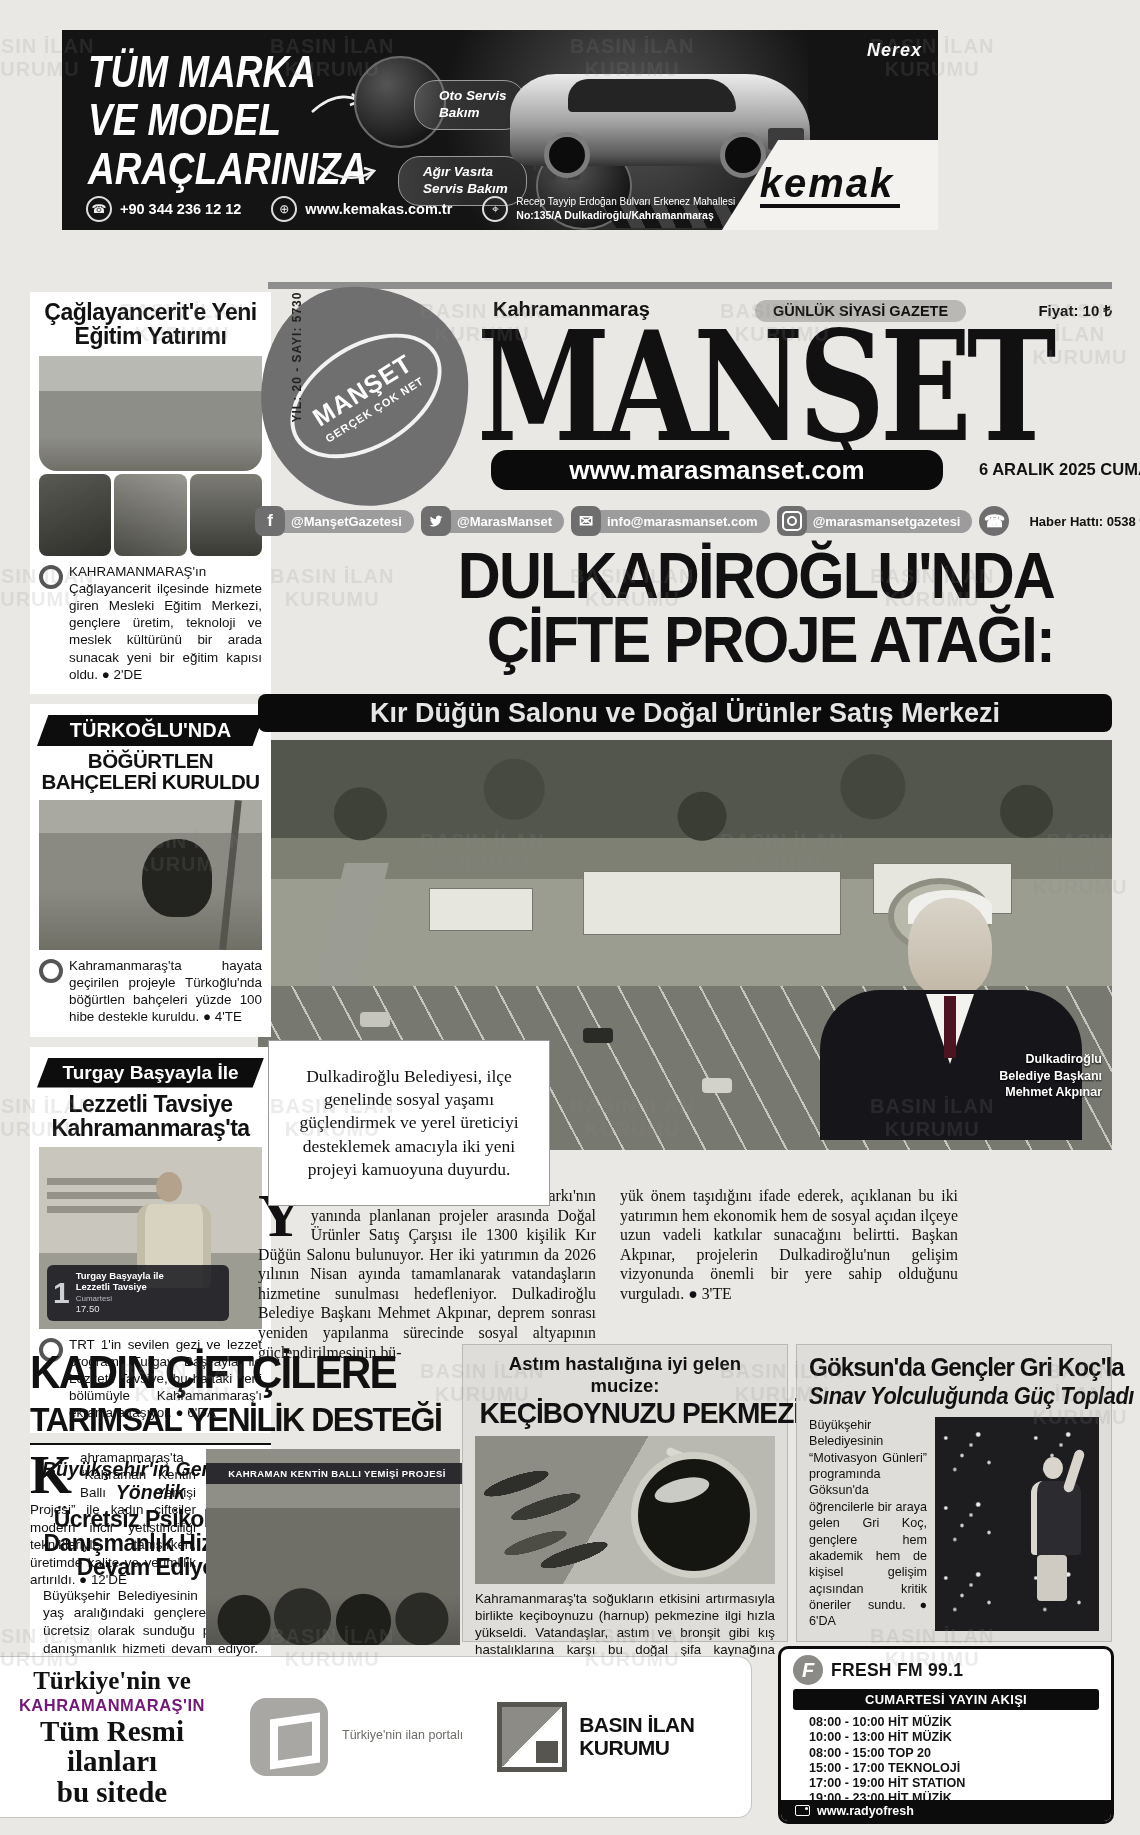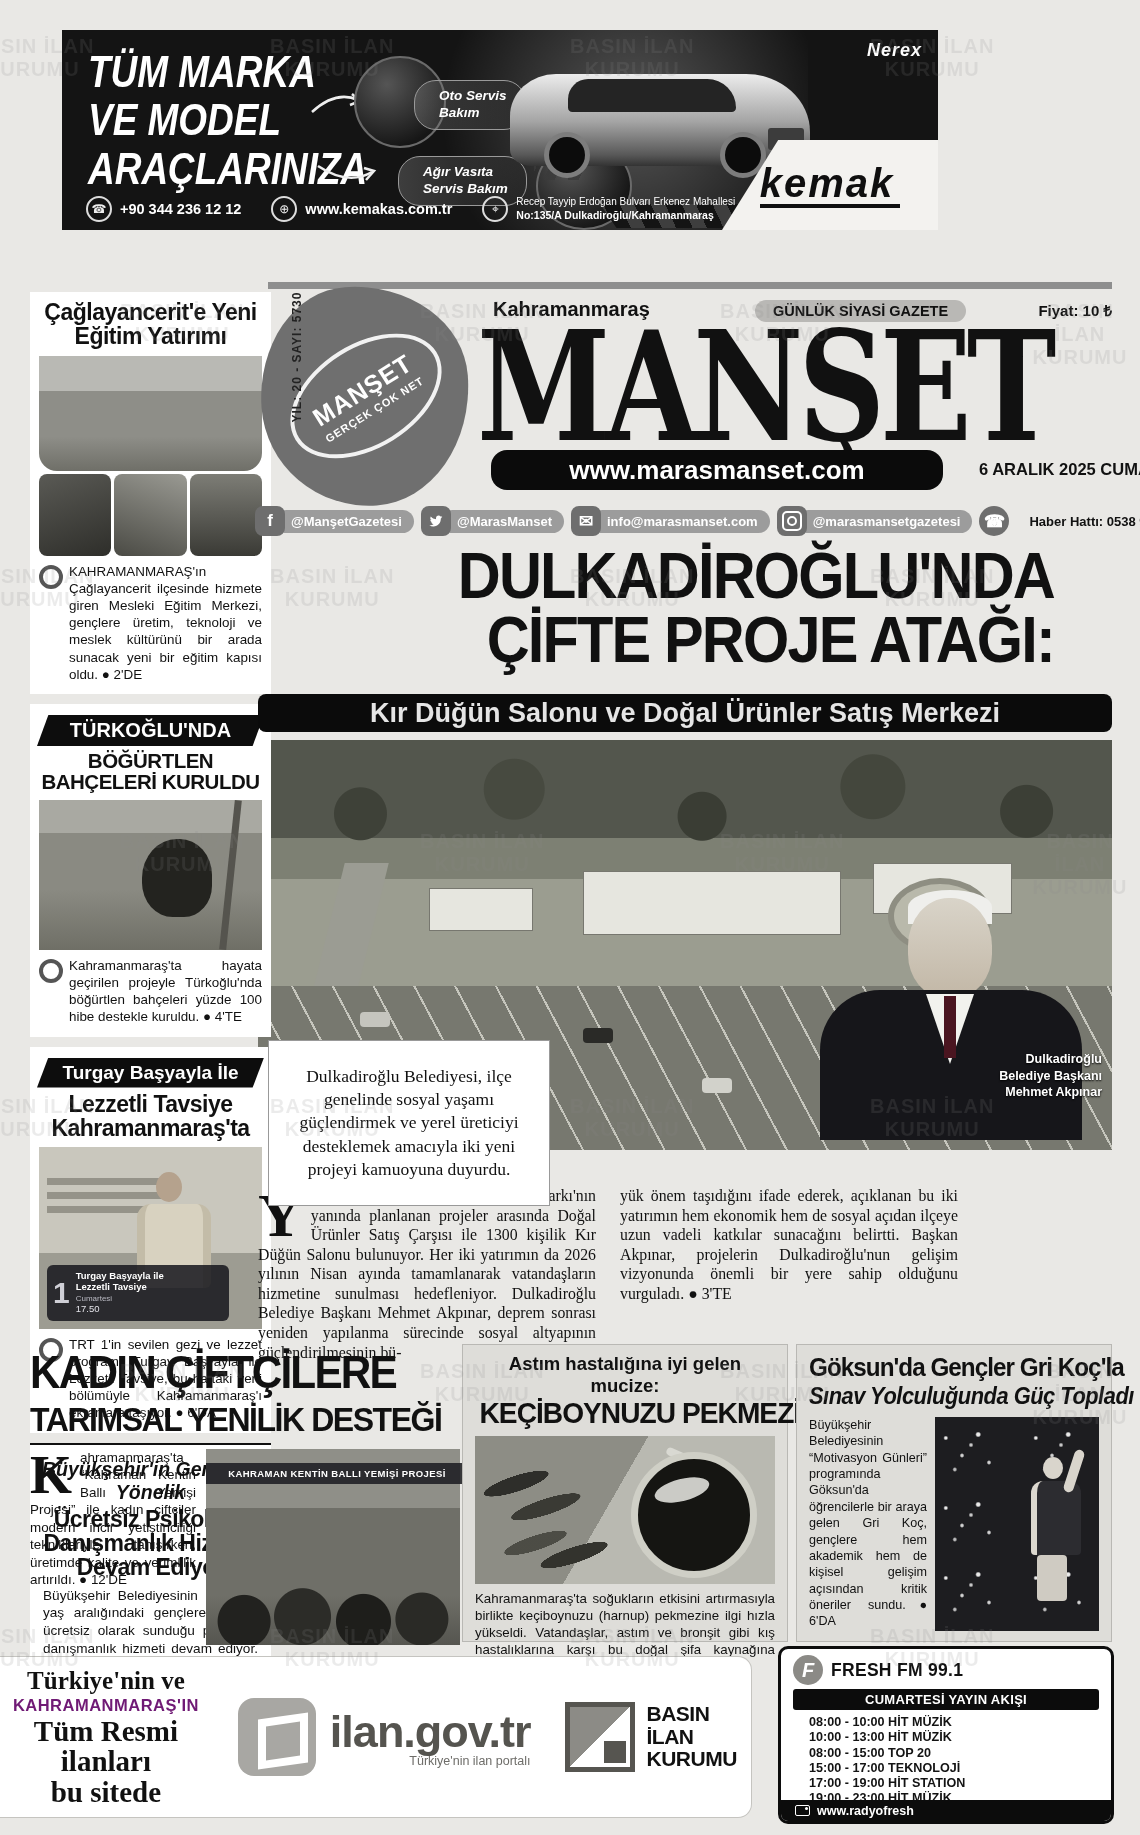--- a/index.html
+++ b/index.html
@@ -509,21 +509,20 @@
     <div class="ilan-left">
       <div class="ilan-l1">Türkiye'nin ve</div>
       <div class="ilan-l2">KAHRAMANMARAŞ'IN</div>
       <div class="ilan-l3">Tüm Resmi</div>
       <div class="ilan-l3">ilanları</div>
       <div class="ilan-l3">bu sitede</div>
     </div>
     <div class="ilan-mid">
       <div class="cube"></div>
       <div>
-        <div class="ilan-site">ilan.gov.tr</div>
         <div class="ilan-tag">Türkiye'nin ilan portalı</div>
       </div>
     </div>
     <div class="ilan-right">
       <div class="bik-logo"></div>
       <div class="bik-txt">
         <div>BASIN İLAN</div>
         <div>KURUMU</div>
       </div>
     </div>

